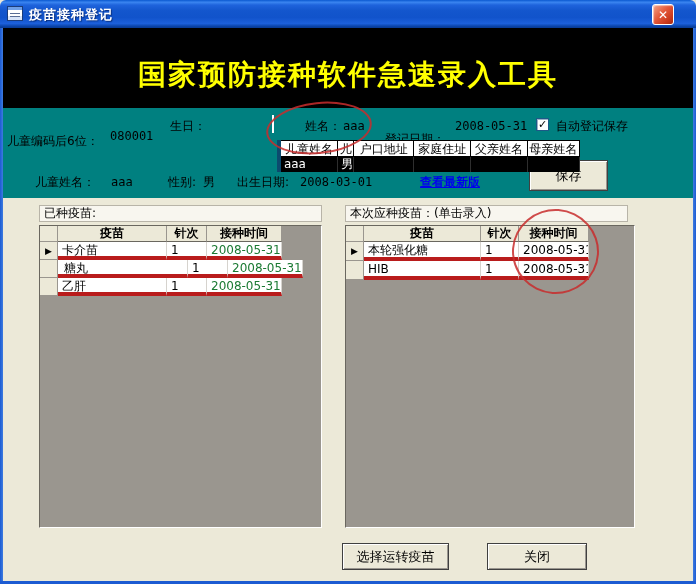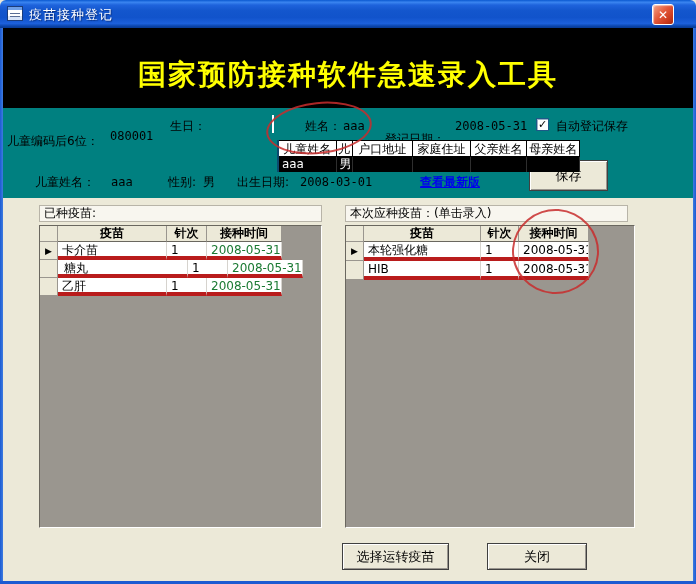--- a/index.html
+++ b/index.html
@@ -6,21 +6,21 @@
   body { width:696px; height:584px; font-family:"DejaVu Sans","Liberation Sans",sans-serif; }
   .window { position:relative; width:696px; height:584px; background:#ECE9D8; overflow:hidden; }
 
   
   .titlebar { position:absolute; left:0; top:0; width:696px; height:28px;
     background:linear-gradient(180deg,#0A58D0 0%,#3A85F0 8%,#1E63DC 18%,#1356CD 38%,#1153CB 62%,#1C60DB 84%,#0B44A8 94%,#083A92 100%);
     border-radius:6px 6px 0 0; }
   .app-icon { position:absolute; left:7px; top:6px; width:16px; height:15px; background:#FFFFFF;
     border:1px solid #1B3C7A; box-shadow:inset 0 3px 0 #6E9FE8, inset 0 -4px 0 #D8E4F8; }
   .app-icon::after { content:""; position:absolute; left:2px; top:6px; width:10px; height:1px; background:#5A6E96; box-shadow:0 3px 0 #5A6E96; }
-  .win-title { position:absolute; left:29px; top:6px; color:#FFFFFF; font-size:13px; font-weight:normal;
+  .win-title { position:absolute; left:29px; top:6px; color:#FFFFFF; font-size:13px; font-weight:bold;
     text-shadow:1px 1px 1px #0A2F7C; letter-spacing:1px; }
   .close-btn { position:absolute; left:652px; top:4px; width:22px; height:21px; border:1px solid #FFFFFF; border-radius:3px;
     background:linear-gradient(135deg,#F2A488 0%,#E4593A 45%,#C8371A 80%,#A52B12 100%);
     color:#FFFFFF; font-size:12px; font-weight:bold; display:flex; align-items:center; justify-content:center; cursor:pointer;
     box-shadow:inset 1px 1px 1px rgba(255,255,255,.55); }
 
   
   .edge-l { position:absolute; left:0; top:28px; width:3px; height:556px; background:linear-gradient(90deg,#1C5BD2,#3E7BE0); }
   .edge-r { position:absolute; left:693px; top:28px; width:3px; height:556px; background:linear-gradient(90deg,#3E7BE0,#1C5BD2); }
   .edge-b { position:absolute; left:0; top:581px; width:696px; height:3px; background:#1C5BD2; }
@@ -33,21 +33,21 @@
   
   .teal { position:absolute; left:3px; top:108px; width:690px; height:90px; background:#008080; font-size:12px; color:#000; }
   .lbl { position:absolute; white-space:nowrap; line-height:16px; }
   .mono { font-family:"DejaVu Sans Mono","Liberation Mono",monospace; }
   .caret { position:absolute; left:269px; top:7px; width:2px; height:18px; background:#FFFFFF; }
   .checkbox { position:absolute; left:533px; top:10px; width:13px; height:13px; background:#FFFFFF;
     border:1px solid #1D5987; box-shadow:inset 1px 1px 0 #9AB0C4; display:flex; align-items:center; justify-content:center;
     font-size:11px; font-weight:bold; line-height:11px; cursor:pointer; }
 
   
-  .dropdown { position:absolute; left:274px; top:32px; width:303px; z-index:20; border-left:2px solid #0c4a6e; }
+  .dropdown { position:absolute; left:274px; top:32px; width:303px; z-index:20; border-left:4px solid #0c4a6e; }
   .dd-row { display:flex; }
   .dd-h { height:17px; background:#FFFFFF; color:#000; border-right:1px solid #000; border-top:1px solid #000; border-bottom:1px solid #000;
     overflow:hidden; white-space:nowrap; text-align:center; line-height:16px; font-size:12px; cursor:pointer; }
   .dd-c { height:15px; background:#000000; color:#FFFFFF; border-right:1px solid #2E2E2E;
     overflow:hidden; white-space:nowrap; line-height:15px; font-size:12px; padding-left:3px; cursor:pointer; }
 
   .link { position:absolute; left:417px; top:66px; color:#0000EE; font-weight:bold; text-decoration:underline; cursor:pointer; }
 
   .btn { background:#ECE9D8; border:1px solid #404040; box-shadow:inset 1px 1px 0 #FFFFFF, inset -1px -1px 0 #9A968F;
     display:flex; align-items:center; justify-content:center; font-size:13px; color:#000; cursor:pointer; }

